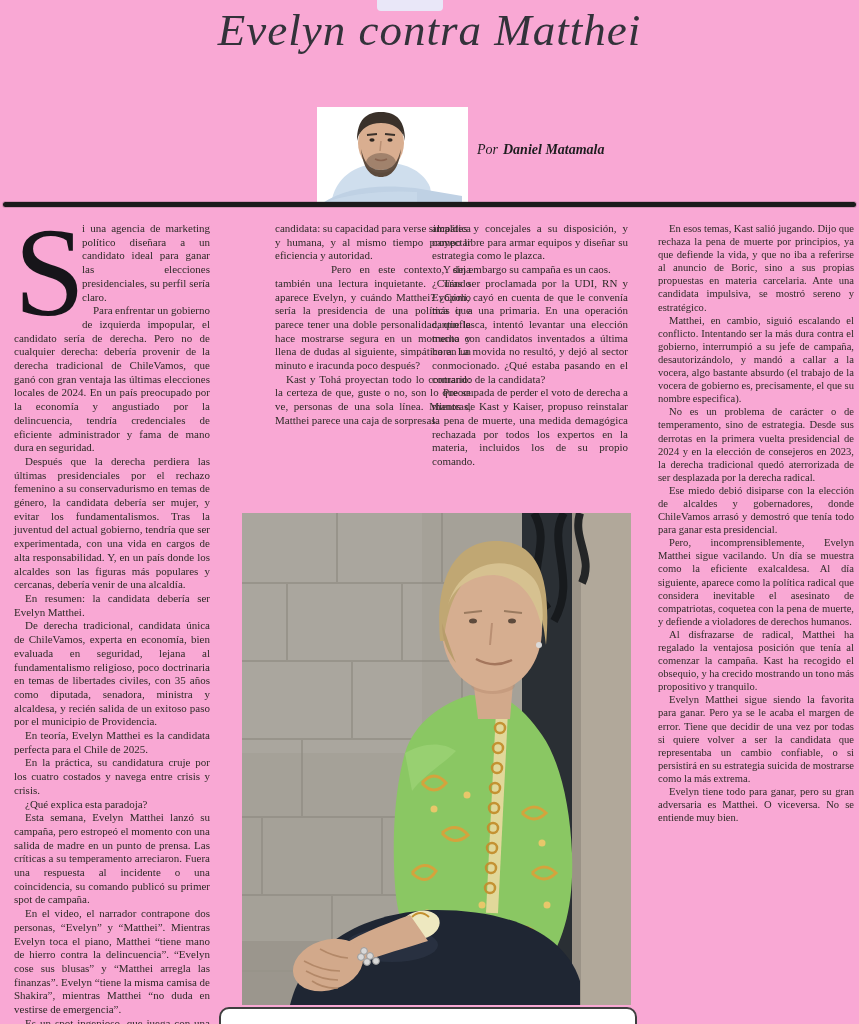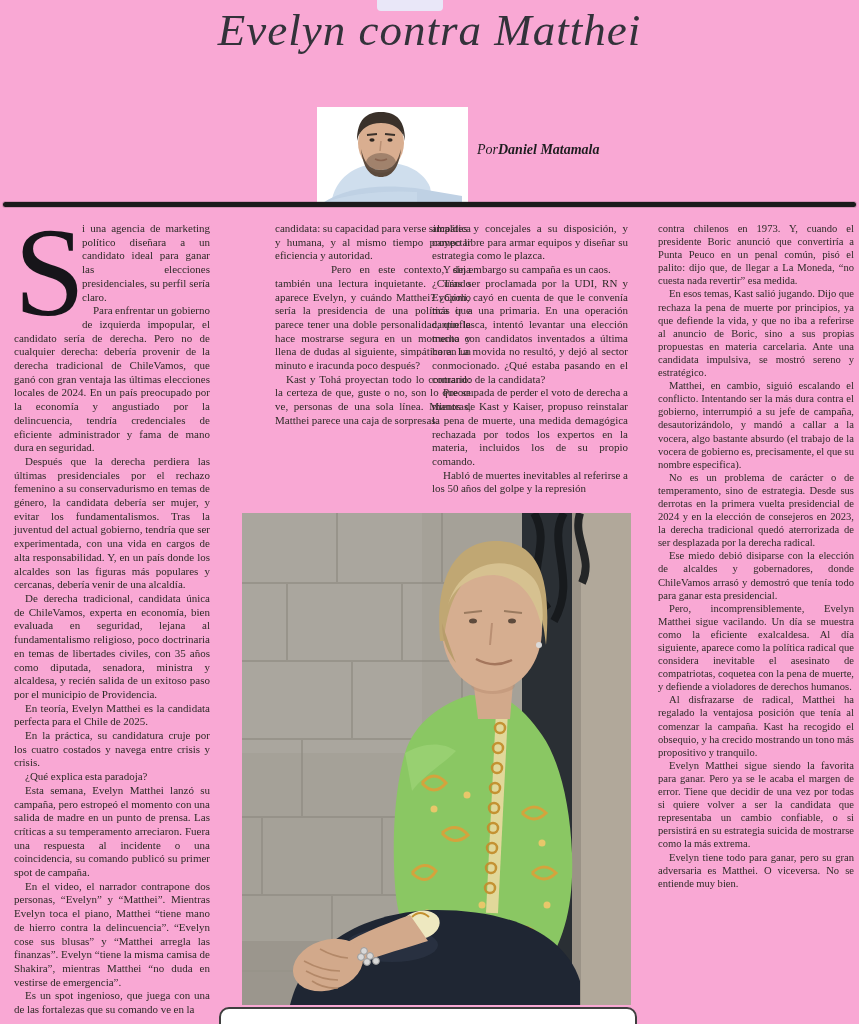--- a/index.html
+++ b/index.html
@@ -19,21 +19,21 @@
     text-align:center; font-style:italic; font-weight:400;
     font-size:45px; letter-spacing:1px; color:#33323a;
   }
   .author-photo{
     position:absolute; left:317px; top:107px; width:151px; height:97px;
   }
   .byline{
     position:absolute; left:477px; top:142px;
     font-style:italic; font-size:14px; color:#1d1d1f; white-space:nowrap;
   }
-  .byline .prefix{ font-weight:400; }
+  .byline .prefix{ font-weight:400; margin-right:5px; }
   .byline .author{ font-weight:700; }
   .rule{
     position:absolute; left:3px; top:202px; width:853px; height:5px;
     background:#1b1b1b; border-radius:3px;
     box-shadow:0 0 0 1px rgba(0,0,0,0.15);
   }
   .col{
     position:absolute; top:222px; width:196px;
     font-size:11px; line-height:13.7px;
     text-align:justify; hyphens:auto; -webkit-hyphens:auto;
@@ -102,42 +102,41 @@
   <div class="byline">
     <span class="prefix">Por</span><span class="author">Daniel Matamala</span>
   </div>
 
   <div class="rule"></div>
 
   <div class="col c1">
       <p class="noind"><span class="dropcap">S</span>i una agencia de marketing político diseñara a un candidato ideal para ganar las elecciones presidenciales, su perfil sería claro.</p>
       <p>Para enfrentar un gobierno de izquierda impopular, el candidato sería de derecha. Pero no de cualquier derecha: debería provenir de la derecha tradicional de ChileVamos, que ganó con gran ventaja las últimas elecciones locales de 2024. En un país preocupado por la economía y angustiado por la delincuencia, tendría credenciales de eficiente administrador y fama de mano dura en seguridad.</p>
       <p>Después que la derecha perdiera las últimas presidenciales por el rechazo femenino a su conservadurismo en temas de género, la candidata debería ser mujer, y evitar los fundamentalismos. Tras la juventud del actual gobierno, tendría que ser experimentada, con una vida en cargos de alta responsabilidad. Y, en un país donde los alcaldes son las figuras más populares y cercanas, debería venir de una alcaldía.</p>
+      <p>En resumen: la candidata debería ser Evelyn Matthei.</p>
       <p>De derecha tradicional, candidata única de ChileVamos, experta en economía, bien evaluada en seguridad, lejana al fundamentalismo religioso, poco doctrinaria en temas de libertades civiles, con 35 años como diputada, senadora, ministra y alcaldesa, y recién salida de un exitoso paso por el municipio de Providencia.</p>
       <p>En teoría, Evelyn Matthei es la candidata perfecta para el Chile de 2025.</p>
       <p>En la práctica, su candidatura cruje por los cuatro costados y navega entre crisis y crisis.</p>
       <p>¿Qué explica esta paradoja?</p>
       <p>Esta semana, Evelyn Matthei lanzó su campaña, pero estropeó el momento con una salida de madre en un punto de prensa. Las críticas a su temperamento arreciaron. Fuera una respuesta al incidente o una coincidencia, su comando publicó su primer spot de campaña.</p>
       <p>En el video, el narrador contrapone dos personas, “Evelyn” y “Matthei”. Mientras Evelyn toca el piano, Matthei “tiene mano de hierro contra la delincuencia”. “Evelyn cose sus blusas” y “Matthei arregla las finanzas”. Evelyn “tiene la misma camisa de Shakira”, mientras Matthei “no duda en vestirse de emergencia”.</p>
       <p>Es un spot ingenioso, que juega con una de las fortalezas que su comando ve en la</p>
     </div>
   <div class="col c2">
       <p class="noind">candidata: su capacidad para verse simpática y humana, y al mismo tiempo proyectar eficiencia y autoridad.</p>
       <p class="deep">Pero en este contexto, deja también una lectura inquietante. ¿Cuándo aparece Evelyn, y cuándo Matthei? ¿Cómo sería la presidencia de una política que parece tener una doble personalidad, que la hace mostrarse segura en un momento y llena de dudas al siguiente, simpática en un minuto e iracunda poco después?</p>
       <p>Kast y Tohá proyectan todo lo contrario: la certeza de que, guste o no, son lo que se ve, personas de una sola línea. Mientras, Matthei parece una caja de sorpresas.</p>
     </div>
   <div class="col c3">
       <p class="noind">alcaldes y concejales a su disposición, y campo libre para armar equipos y diseñar su estrategia como le plazca.</p>
       <p>Y sin embargo su campaña es un caos.</p>
       <p>Tras ser proclamada por la UDI, RN y Evópoli, cayó en cuenta de que le convenía más ir a una primaria. En una operación cantinflesca, intentó levantar una elección trucha con candidatos inventados a última hora. La movida no resultó, y dejó al sector conmocionado. ¿Qué estaba pasando en el comando de la candidata?</p>
       <p>Preocupada de perder el voto de derecha a manos de Kast y Kaiser, propuso reinstalar la pena de muerte, una medida demagógica rechazada por todos los expertos en la materia, incluidos los de su propio comando.</p>
-      <p>Habló de muertes inevitables al referirse a los 50 años del golpe y la represión</p>
     </div>
   <div class="col c4">
-      <p class="noind">contra chilenos en 1973. Y, cuando el presidente Boric anunció que convertiría a Punta Peuco en un penal común, pisó el palito: dijo que, de llegar a La Moneda, “no cuesta nada revertir” esa medida.</p>
       <p>En esos temas, Kast salió jugando. Dijo que rechaza la pena de muerte por principios, ya que defiende la vida, y que no iba a referirse al anuncio de Boric, sino a sus propias propuestas en materia carcelaria. Ante una candidata impulsiva, se mostró sereno y estratégico.</p>
       <p>Matthei, en cambio, siguió escalando el conflicto. Intentando ser la más dura contra el gobierno, interrumpió a su jefe de campaña, desautorizándolo, y mandó a callar a la vocera, algo bastante absurdo (el trabajo de la vocera de gobierno es, precisamente, el que su nombre especifica).</p>
       <p>No es un problema de carácter o de temperamento, sino de estrategia. Desde sus derrotas en la primera vuelta presidencial de 2024 y en la elección de consejeros en 2023, la derecha tradicional quedó aterrorizada de ser desplazada por la derecha radical.</p>
       <p>Ese miedo debió disiparse con la elección de alcaldes y gobernadores, donde ChileVamos arrasó y demostró que tenía todo para ganar esta presidencial.</p>
       <p>Pero, incomprensiblemente, Evelyn Matthei sigue vacilando. Un día se muestra como la eficiente exalcaldesa. Al día siguiente, aparece como la política radical que considera inevitable el asesinato de compatriotas, coquetea con la pena de muerte, y defiende a violadores de derechos humanos.</p>
       <p>Al disfrazarse de radical, Matthei ha regalado la ventajosa posición que tenía al comenzar la campaña. Kast ha recogido el obsequio, y ha crecido mostrando un tono más propositivo y tranquilo.</p>
       <p>Evelyn Matthei sigue siendo la favorita para ganar. Pero ya se le acaba el margen de error. Tiene que decidir de una vez por todas si quiere volver a ser la candidata que representaba un cambio confiable, o si persistirá en su estrategia suicida de mostrarse como la más extrema.</p>
       <p>Evelyn tiene todo para ganar, pero su gran adversaria es Matthei. O viceversa. No se entiende muy bien.</p>
     </div>
 

